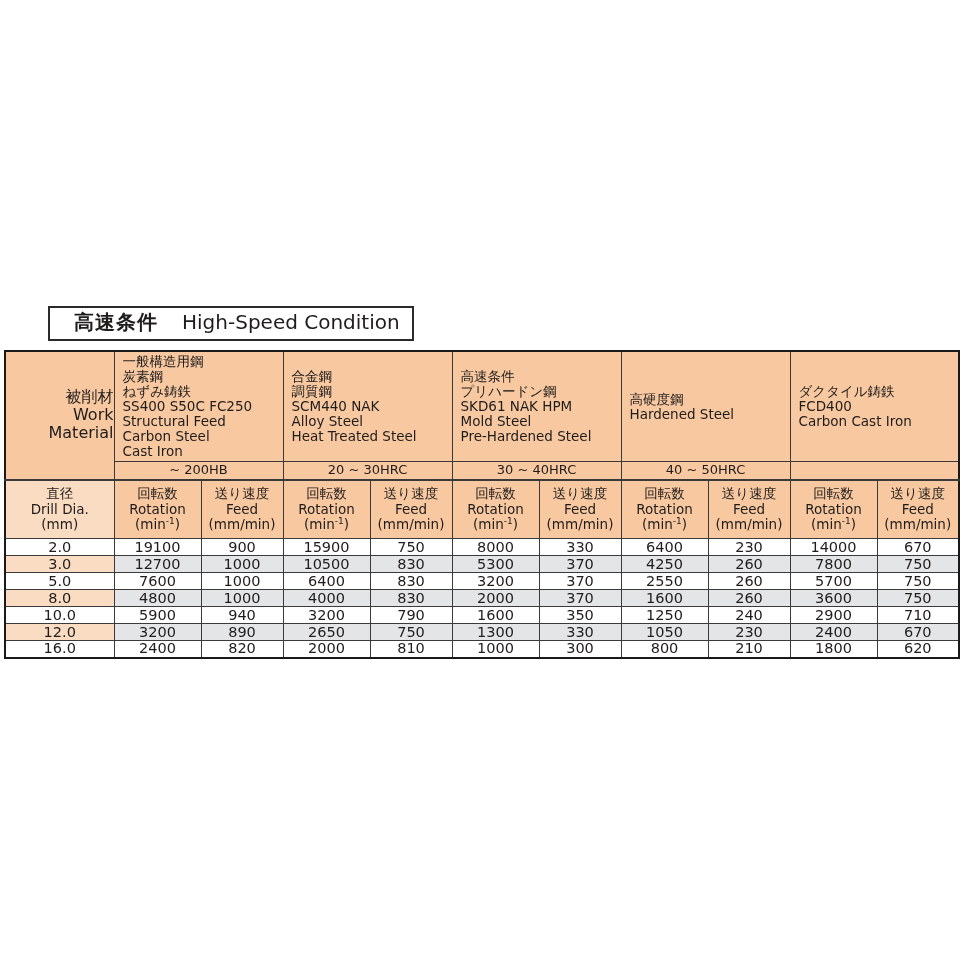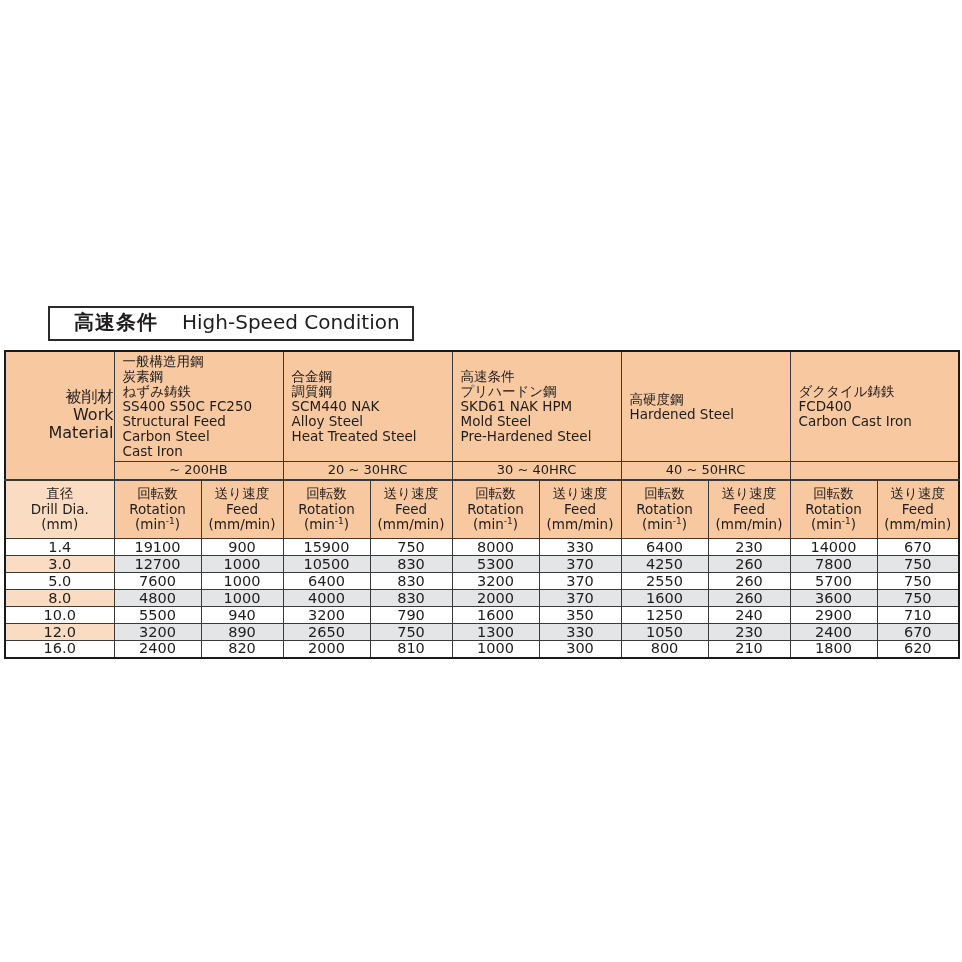--- a/index.html
+++ b/index.html
@@ -213,21 +213,21 @@
             <div>Rotation</div>
             <div><span>(min</span><sup>-1</sup><span>)</span></div>
           </td>
           <td class="hd subh">
             <div>送り速度</div>
             <div>Feed</div>
             <div>(mm/min)</div>
           </td>
         </tr>
     <tr class="r-data">
-          <td class="dia">1.4</td>
+          <td class="dia">2.0</td>
           <td class="val">19100</td>
           <td class="val">900</td>
           <td class="val">15900</td>
           <td class="val">750</td>
           <td class="val">8000</td>
           <td class="val">330</td>
           <td class="val">6400</td>
           <td class="val">230</td>
           <td class="val">14000</td>
           <td class="val">670</td>
@@ -266,21 +266,21 @@
           <td class="val">830</td>
           <td class="val">2000</td>
           <td class="val">370</td>
           <td class="val">1600</td>
           <td class="val">260</td>
           <td class="val">3600</td>
           <td class="val">750</td>
         </tr>
         <tr class="r-data">
           <td class="dia">10.0</td>
-          <td class="val">5500</td>
+          <td class="val">5900</td>
           <td class="val">940</td>
           <td class="val">3200</td>
           <td class="val">790</td>
           <td class="val">1600</td>
           <td class="val">350</td>
           <td class="val">1250</td>
           <td class="val">240</td>
           <td class="val">2900</td>
           <td class="val">710</td>
         </tr>

